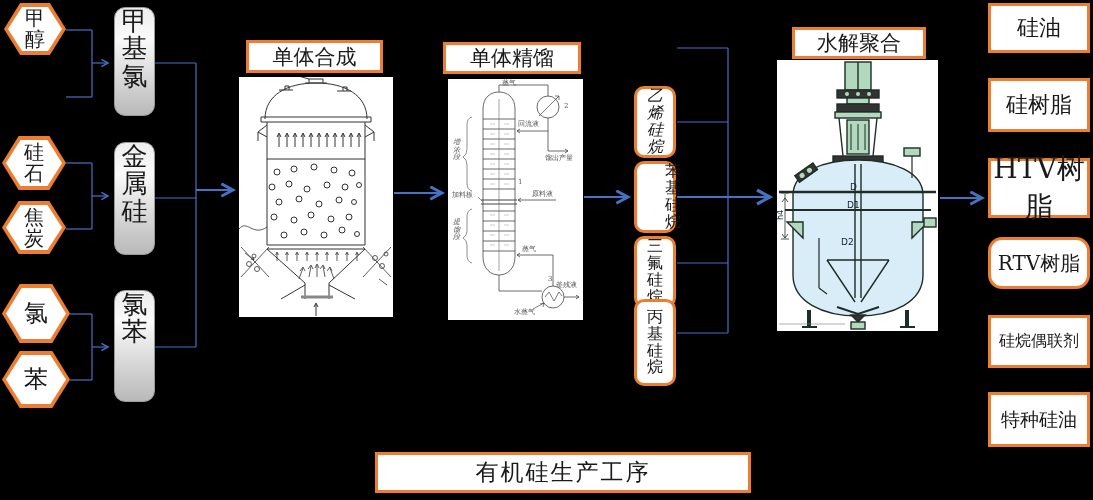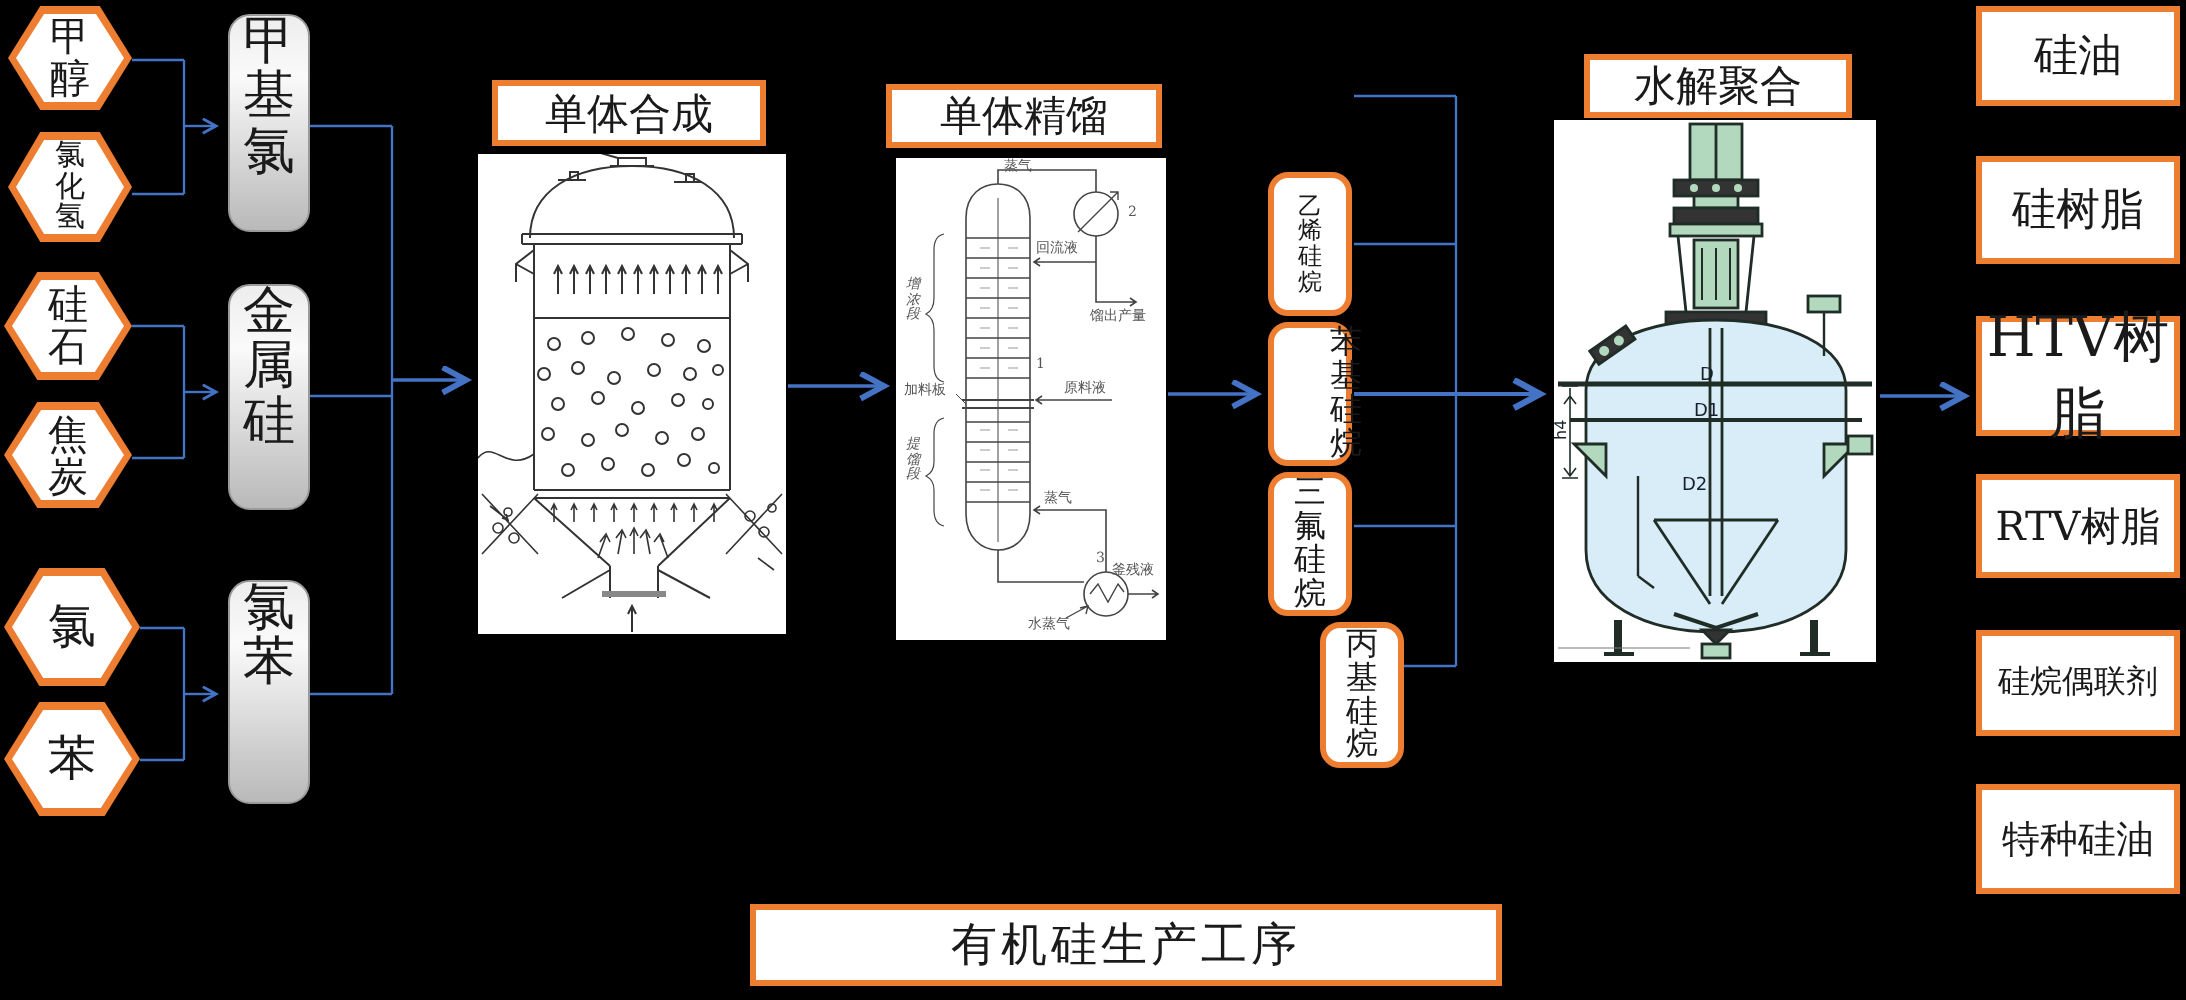--- a/index.html
+++ b/index.html
@@ -81,25 +81,20 @@
       </g>
       <g>
         <line x1="940" y1="198" x2="982" y2="198" stroke-width="1.8" marker-end="url(#arwB)"></line>
       </g>
     </g>
   </svg>
 
   <div class="abs hex" style="left:4px;top:3px;width:62px;height:52px;">
     <div class="hex-in">
         <span class="vtext" style="font-size:20px;">甲醇</span>
-      </div>
-    </div>
-  <div class="abs hex" style="left:4px;top:66px;width:62px;height:55px;">
-    <div class="hex-in">
-        <span class="vtext" style="font-size:15px;">氯化氢</span>
       </div>
     </div>
   <div class="abs hex" style="left:2px;top:136px;width:64px;height:54px;">
     <div class="hex-in">
         <span class="vtext" style="font-size:20px;">硅石</span>
       </div>
     </div>
   <div class="abs hex" style="left:2px;top:201px;width:64px;height:53px;">
     <div class="hex-in">
         <span class="vtext" style="font-size:20px;">焦炭</span>
@@ -313,42 +308,42 @@
       <g font-size="9" fill="#16202a" font-family="DejaVu Sans, sans-serif">
         <text x="73" y="130">D</text>
         <text x="70" y="148">D1</text>
         <text x="64" y="185">D2</text>
         <text x="6" y="160" transform="rotate(-90 6,160)" font-size="8">h4</text>
       </g>
     </svg>
   </div>
 
   <div class="abs obox rounded" style="left:634px;top:86px;width:42px;height:72px;">
-    <span class="vtext" style="font-size:12px;">乙烯硅烷</span>
+    <span class="vtext" style="font-size:16px;font-style:italic;">乙烯硅烷</span>
     </div>
   <div class="abs obox rounded" style="left:634px;top:161px;width:42px;height:72px;padding-left:36px;">
     <span class="vtext" style="font-size:16px;">苯基硅烷</span>
     </div>
   <div class="abs obox rounded" style="left:634px;top:236px;width:42px;height:72px;">
     <span class="vtext" style="font-size:16px;">三氟硅烷</span>
     </div>
-  <div class="abs obox rounded" style="left:634px;top:311px;width:42px;height:73px;margin-left:26px;">
+  <div class="abs obox rounded" style="left:634px;top:299px;width:42px;height:87px;">
     <span class="vtext" style="font-size:16px;">丙基硅烷</span>
     </div>
 
   <div class="abs obox" style="left:988px;top:3px;width:102px;height:50px;font-size:22px;">
     <span>硅油</span>
     </div>
   <div class="abs obox" style="left:988px;top:78px;width:102px;height:54px;font-size:22px;">
     <span>硅树脂</span>
     </div>
   <div class="abs obox" style="left:988px;top:158px;width:102px;height:60px;font-size:28px;">
     <span>HTV树脂</span>
     </div>
-  <div class="abs obox" style="left:988px;top:237px;width:102px;height:52px;font-size:20px;">
+  <div class="abs obox" style="left:988px;top:237px;width:102px;height:52px;font-size:20px;border-radius:14px;">
     <span>RTV树脂</span>
     </div>
   <div class="abs obox" style="left:988px;top:315px;width:102px;height:53px;font-size:16px;">
     <span>硅烷偶联剂</span>
     </div>
   <div class="abs obox" style="left:988px;top:392px;width:102px;height:55px;font-size:19px;">
     <span>特种硅油</span>
     </div>
 
   <div class="abs obox title-box" style="left:375px;top:452px;width:376px;height:41px;">

